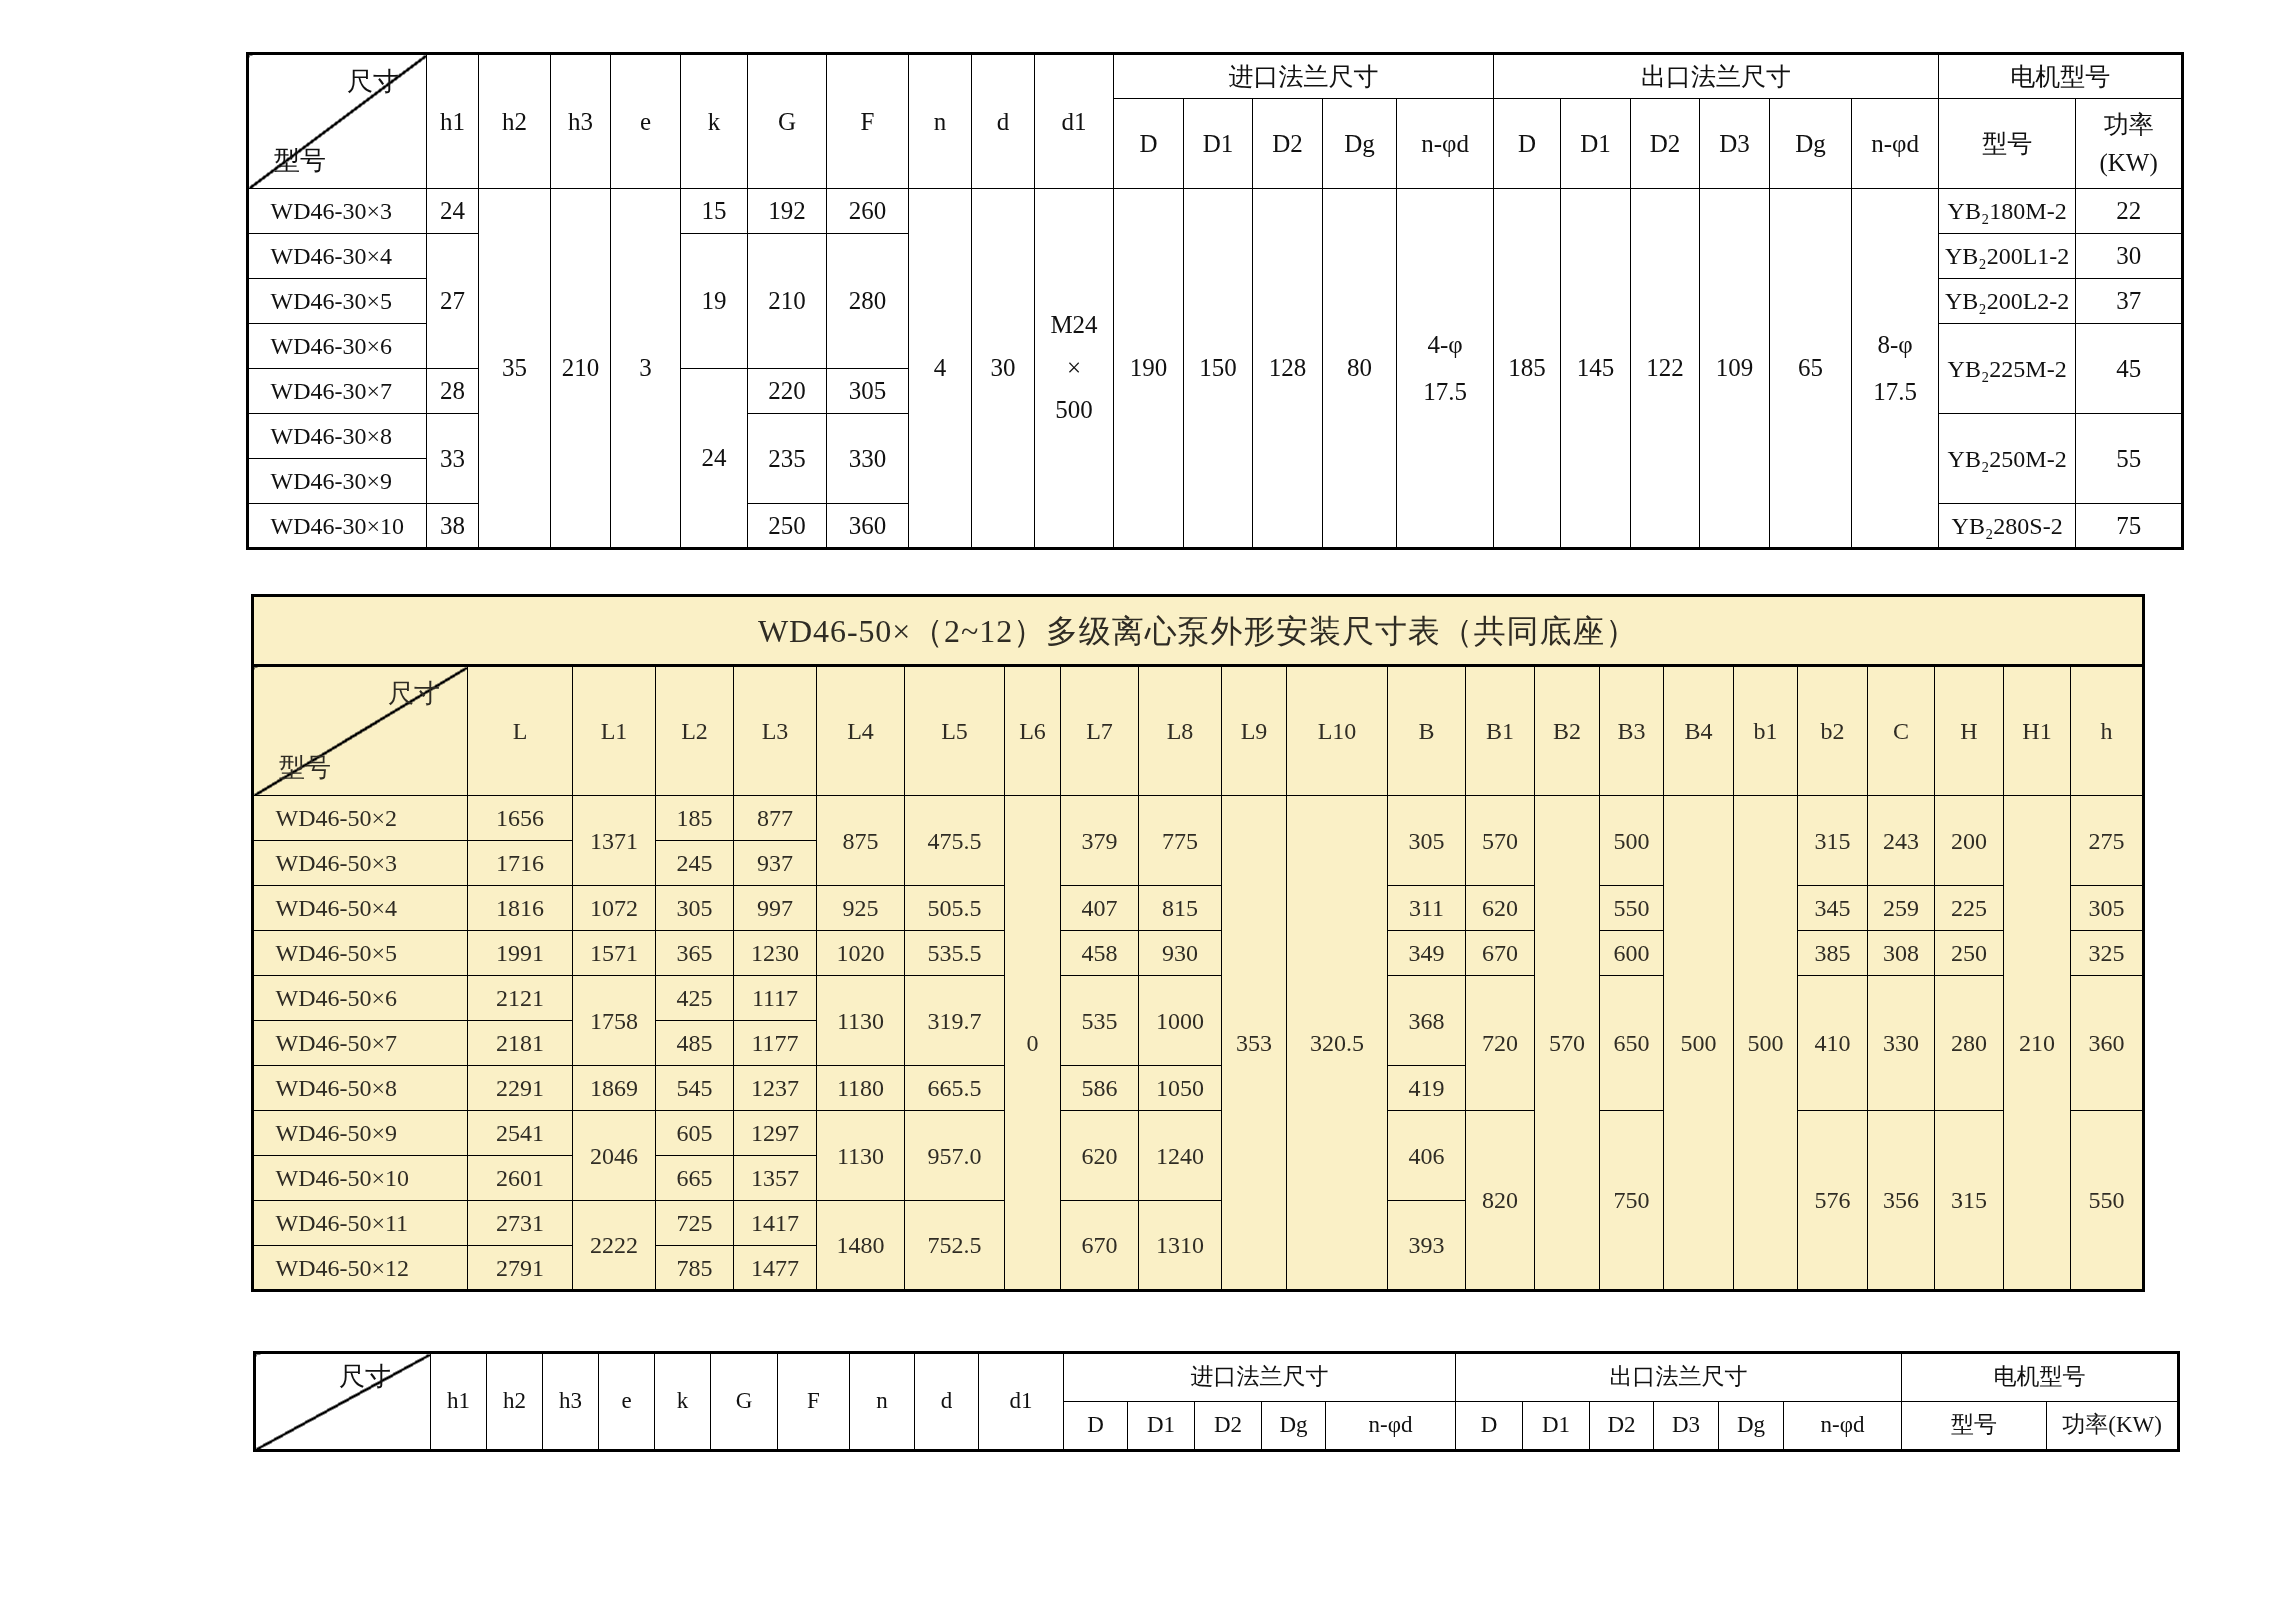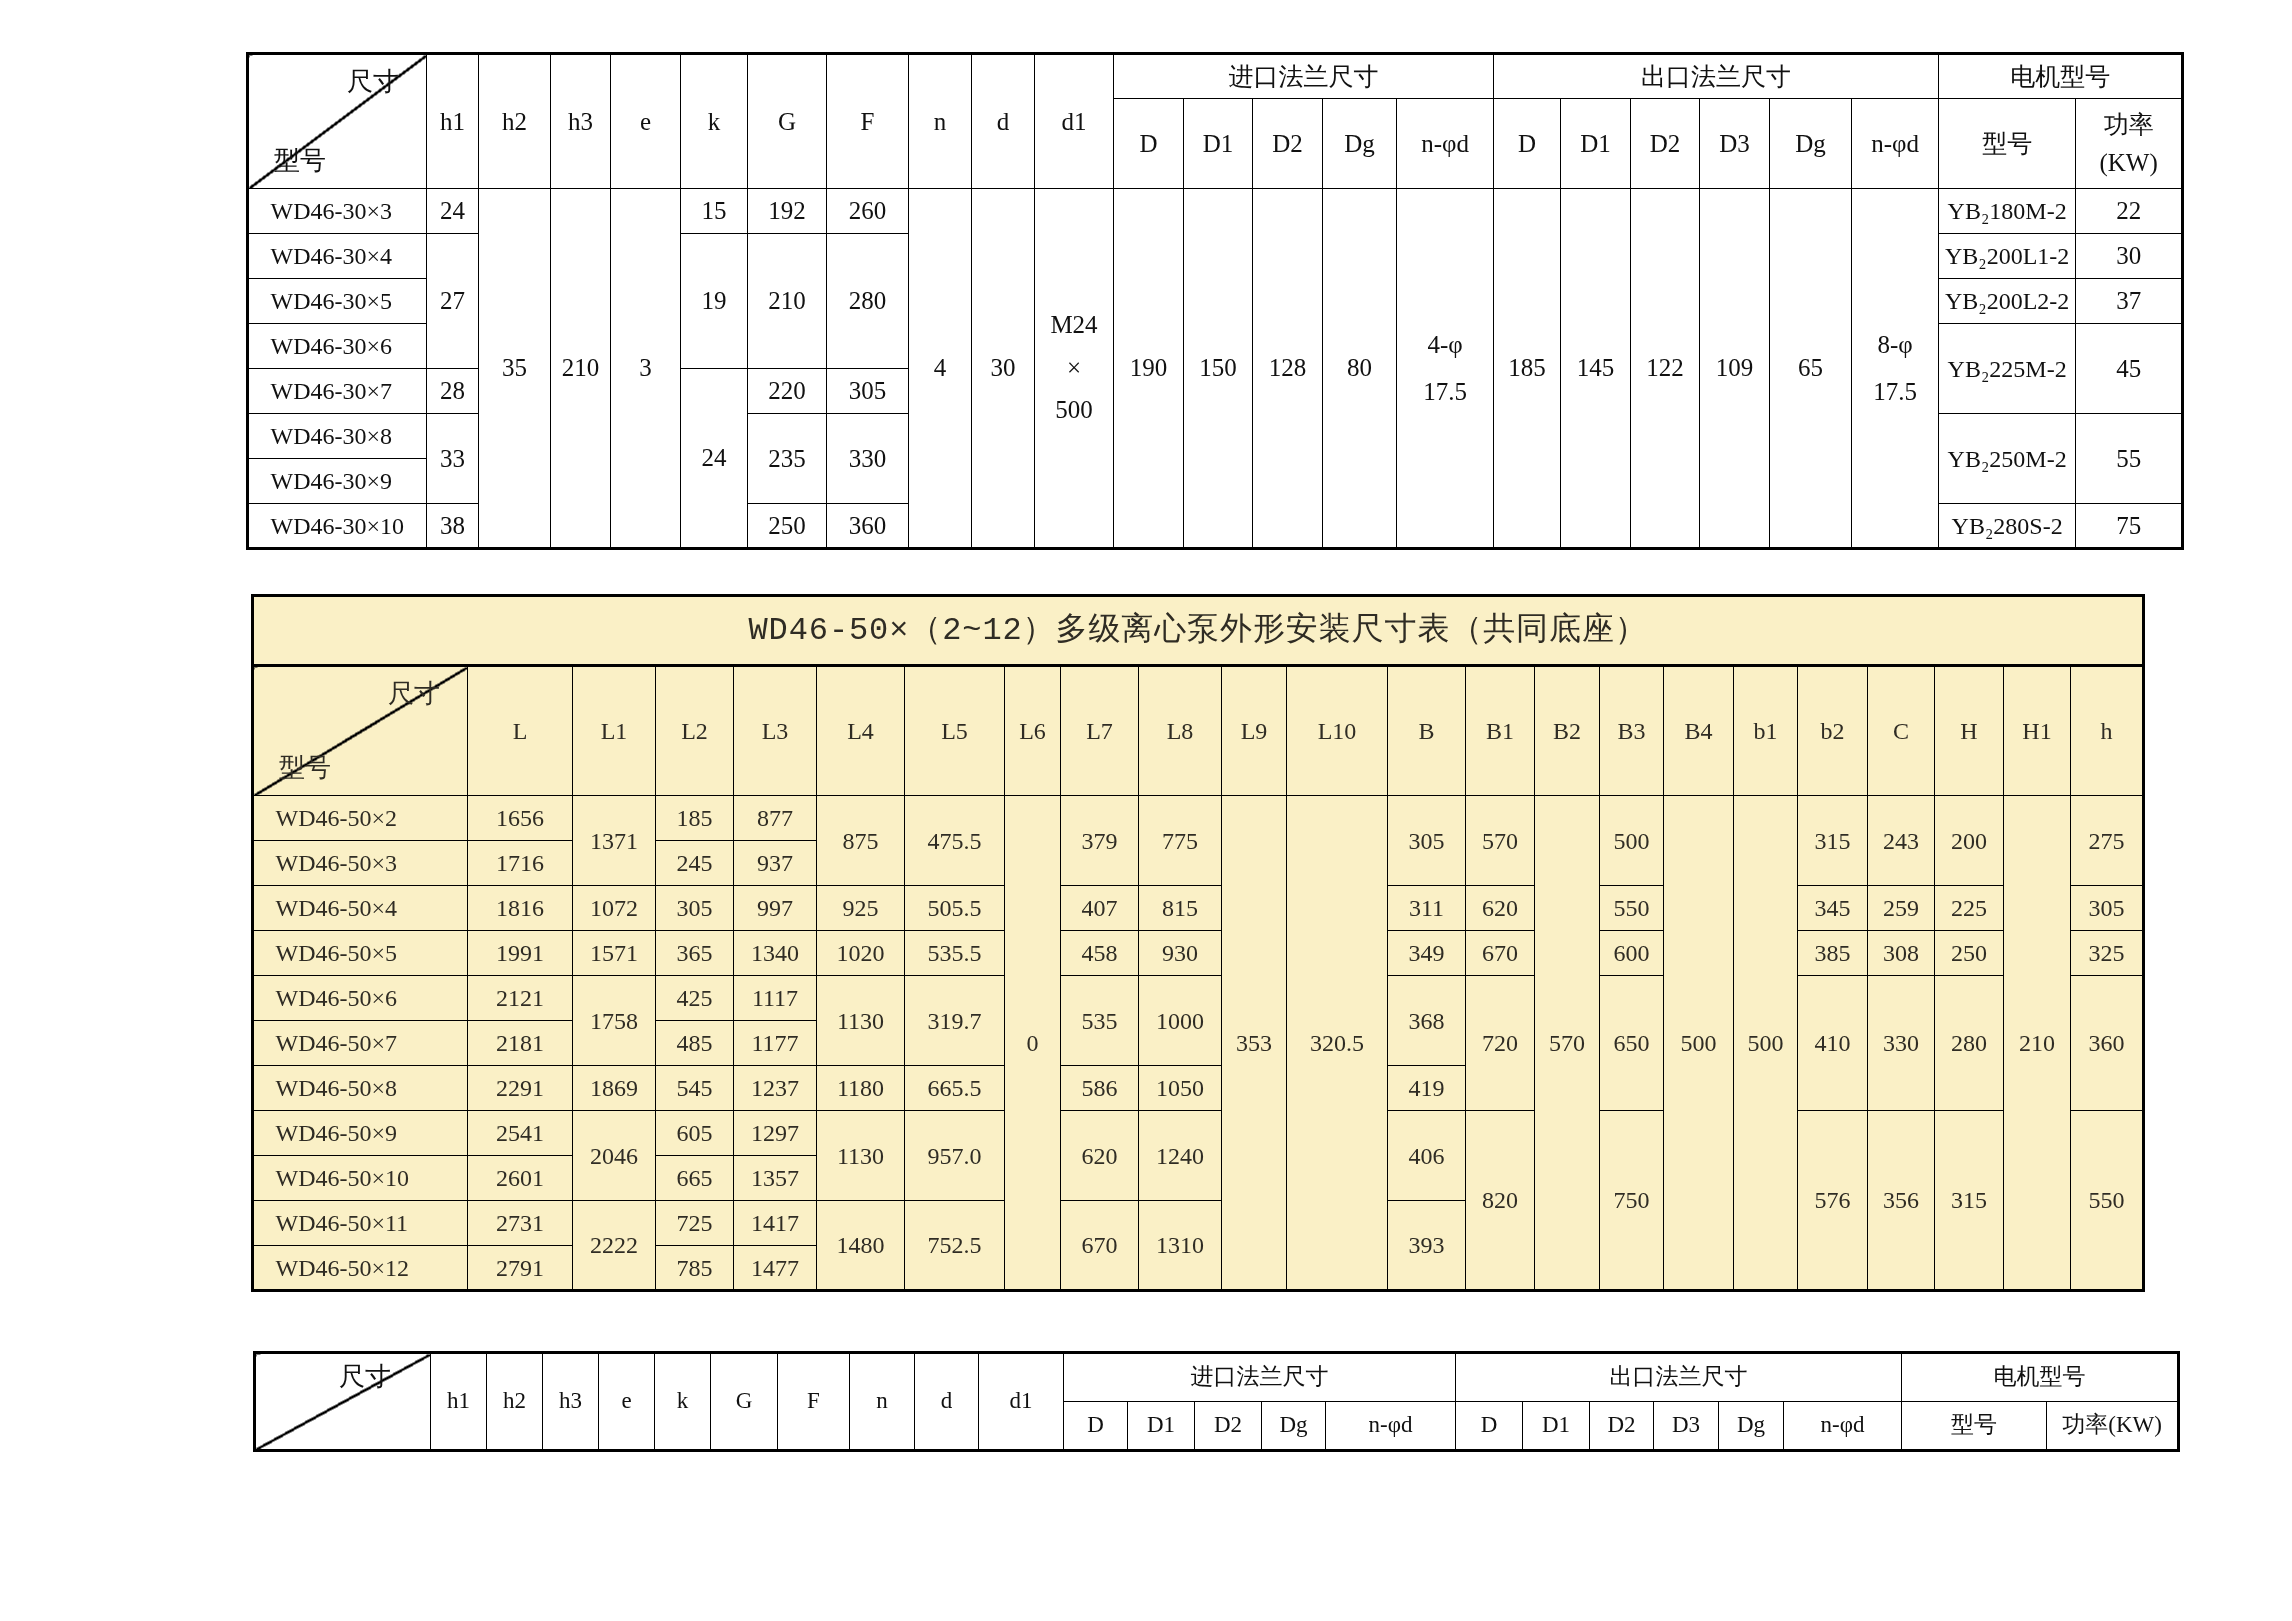--- a/index.html
+++ b/index.html
@@ -13,21 +13,21 @@
   td{border:1.8px solid #000;text-align:center;vertical-align:middle;padding:0;overflow:hidden;
      font-size:25px;line-height:1.25;}
   
   .t1{left:246px;top:52px;width:1936px;}
   .t1 tr.hr1{height:45px;}
   .t1 tr.hr2{height:90px;}
   .t1 tr.dr{height:45px;margin-top:28px;}
   
   .t2{left:251px;top:594px;width:1894px;background:#FAF0C6;color:#2f2c24;}
   .t2 td{border-color:#000;}
-  .t2 tr.title{height:70px;font-family:Liberation Mono, monospace;}
+  .t2 tr.title{height:70px;}
   .t2 tr.title td{font-size:32px;border-bottom:3.6px solid #000;letter-spacing:0.9px;}
   .t2 tr.hr{height:130px;}
   .t2 tr.dr{height:45px;}
   .t2 td{font-size:24px;}
   
   .t3{left:253px;top:1351px;width:1927px;}
   .t3 tr{height:49px;}
   .t3 td{font-size:23px;}
   
   .model{text-align:left;padding-left:21.5px;font-size:24px;white-space:nowrap;}
@@ -303,21 +303,21 @@
   <td>345</td>
   <td>259</td>
   <td>225</td>
   <td>305</td>
 </tr>
 <tr class="dr">
   <td class="model">WD46-50×5</td>
   <td>1991</td>
   <td>1571</td>
   <td>365</td>
-  <td>1340</td>
+  <td>1230</td>
   <td>1020</td>
   <td>535.5</td>
   <td>458</td>
   <td>930</td>
   <td>349</td>
   <td>670</td>
   <td>600</td>
   <td>385</td>
   <td>308</td>
   <td>250</td>

